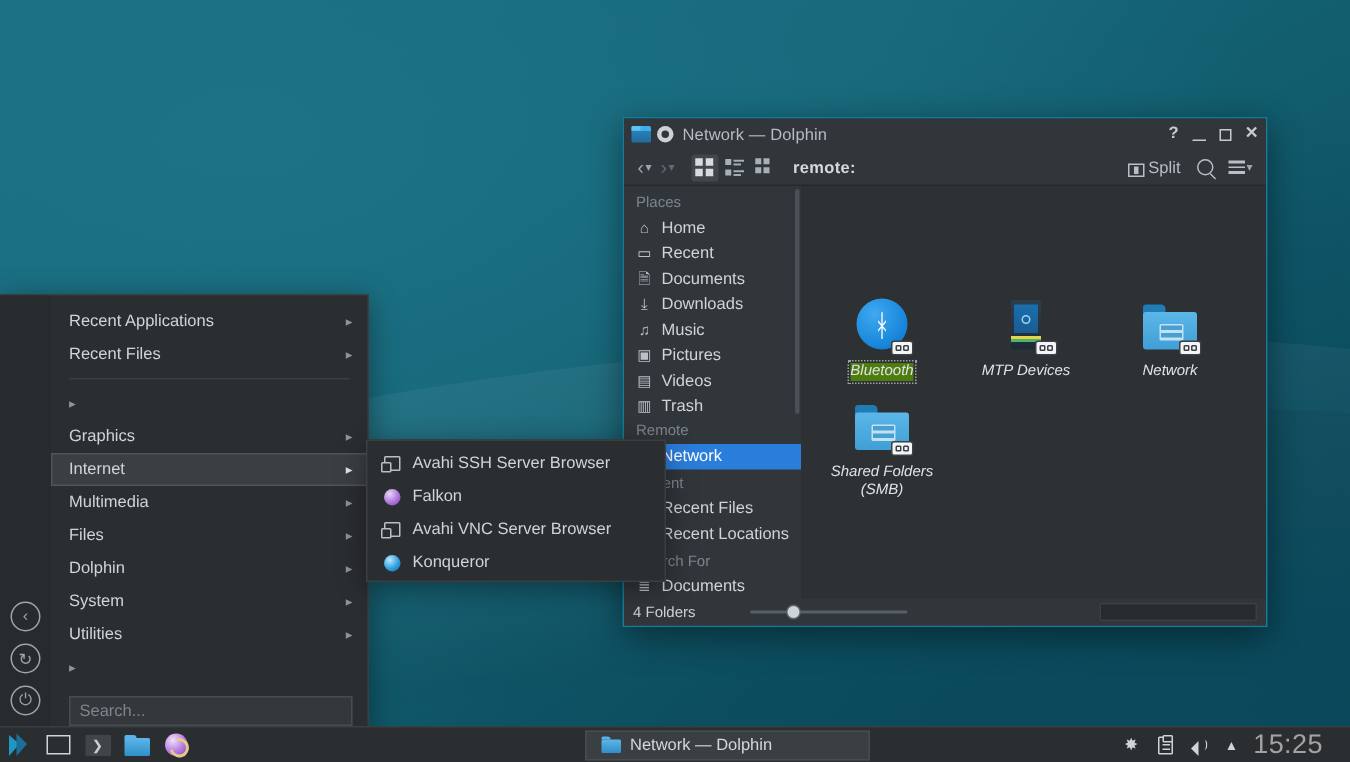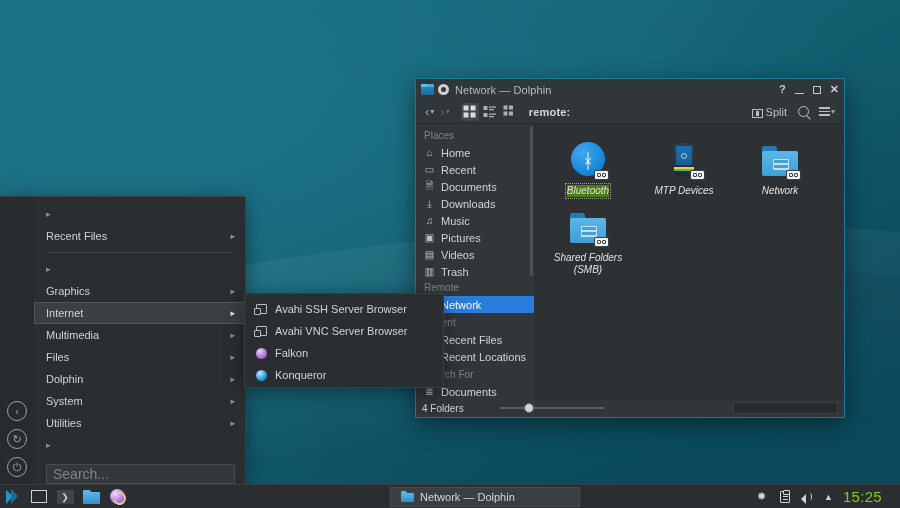--- a/index.html
+++ b/index.html
@@ -88,21 +88,21 @@
   .sepspace{width:8px;}
   .urlbar { flex:1; color:#d6dade; font-size:11px; padding-left:8px; font-weight:bold; letter-spacing:.2px;}
   .splitbtn { display:flex; align-items:flex-end; gap:3px; color:#b9bfc4; font-size:11px; }
   .splitico { width:11px;height:9px;border:1.3px solid #b9bfc4; position:relative;}
   .splitico::after{content:"";position:absolute;left:3px;top:1px;width:3px;height:5px;background:#b9bfc4;}
   .searchico { width:11px;height:11px;border:1.4px solid #b9bfc4;border-radius:50%; position:relative; }
   .searchico::after{content:"";position:absolute;right:-3px;bottom:-2px;width:5px;height:1.4px;background:#b9bfc4;transform:rotate(45deg);}
   .hamb { display:flex;flex-direction:column;gap:2px; }
   .hamb i { display:block; width:11px;height:1.4px;background:#b9bfc4;}
 
-  .dbody { flex:1; display:flex; min-height:0; background:#2e3134; }
+  .dbody { flex:1; display:flex; min-height:0; background:#2e3134;align-items:center; }
   .places {
     width:118px; background:#31363b; flex:0 0 118px;
     padding-top:4px; overflow:hidden; position:relative;
   }
   .pl-head { color:#7e868c; font-size:10px; padding:2px 8px 3px 8px; }
   .pl-item { display:flex; align-items:center; gap:6px; padding:2px 8px; color:#cfd4d8; font-size:11px; height:17px;}
   .pl-item.sel { background:#2b7ddb; color:#fff; }
   .pl-ico { width:11px; height:11px; flex:0 0 11px; display:flex;align-items:center;justify-content:center;color:#bac0c5;font-size:10px;}
   .pl-item.sel .pl-ico{color:#fff;}
   .places-scroll { position:absolute; right:1px; top:2px; width:3px; height:150px; background:#4a5055; border-radius:2px; }
@@ -155,21 +155,21 @@
   .rail-refresh{ top:232px;}
   .rail-power{ top:260px;}
   .menu-list { flex:1; display:flex; flex-direction:column; padding:6px 0 0 0; }
   .mi { height:22px; display:flex; align-items:center; padding:0 10px 0 12px; color:#cfd4d8; font-size:11px; }
   .mi .lab{flex:1;}
   .mi .chev{color:#8d9398; font-size:9px;}
   .mi.hl { background:#3b3f43; border:1px solid #50555a; height:22px; padding:0 9px 0 11px;}
   .mi.hl .chev{ color:#e3e7ea; }
   .mi-sep { height:1px; background:#3b3f43; margin:5px 12px; }
   .menu-search { margin:8px 10px 0 12px; height:20px; background:#34383c; border:1px solid #474c51;
-                 display:flex; align-items:center; padding:0 6px; color:#7e858a; font-size:14px; }
+                 display:flex; align-items:center; padding:0 6px; color:#7e858a; font-size:11px; }
 
   
   #submenu {
     position:absolute; left:244px; top:293px; width:200px; height:95px;
     background:#2b2e31; border:1px solid #3a3e42; z-index:31;
     padding:4px 0; box-shadow:0 4px 18px rgba(0,0,0,.4);
   }
   .smi { height:22px; display:flex; align-items:center; gap:8px; padding:0 10px; color:#cfd4d8; font-size:11px; }
   .smi .sico { width:12px;height:12px;flex:0 0 12px; display:flex;align-items:center;justify-content:center; }
   .ico-avahi { width:11px;height:10px;border:1.3px solid #b9bfc4;border-radius:1px;position:relative;}
@@ -200,21 +200,21 @@
              padding:0 10px; color:#d3d8db; font-size:11px; width:190px; }
   .tray { display:flex; align-items:center; gap:10px; padding-right:8px; color:#cfd4d8; }
   .tray-ico { width:13px;height:13px; display:flex;align-items:center;justify-content:center; font-size:11px; color:#cfd4d8;}
   .clipico{width:10px;height:12px;border:1.3px solid #cfd4d8;border-radius:1px;position:relative;}
   .clipico::before{content:"";position:absolute;left:2px;top:-2px;width:5px;height:3px;border:1.2px solid #cfd4d8;background:#2b2e31;border-radius:1px;}
   .clipico::after{content:"";position:absolute;left:2px;top:4px;width:5px;height:1px;background:#cfd4d8;box-shadow:0 3px 0 #cfd4d8;}
   .volico{width:13px;height:11px;position:relative;}
   .volico::before{content:"";position:absolute;left:0;top:3px;border-right:5px solid #cfd4d8;border-top:5px solid transparent;border-bottom:5px solid transparent;}
   .volico::after{content:"";position:absolute;left:6px;top:2px;width:4px;height:7px;border-right:1.4px solid #cfd4d8;border-radius:0 50% 50% 0;}
   .uparrow{font-size:9px;color:#cfd4d8;}
-  .clock { color:#84cc16; font-size:15px; padding-right:10px; letter-spacing:.3px; }
+  .clock { color:#a3a3a3; font-size:18px; padding-right:10px; letter-spacing:.3px; }
 </style>
 </head>
 <body>
 
 <div id="desktop">
   <div class="swoosh"></div>
   <div class="swoosh2"></div>
 </div>
 
 <div id="dolphin">
@@ -426,20 +426,21 @@
 </div>
 
 <div id="appmenu">
   <div class="menu-rail">
     <div class="rail-ico rail-back">‹</div>
     <div class="rail-ico rail-refresh">↻</div>
     <div class="rail-ico rail-power">⏻</div>
   </div>
   <div class="menu-list">
     <div class="mi">
+      <span class="lab">Recent Applications</span>
       <span class="chev">▸</span>
     </div>
     <div class="mi">
       <span class="lab">Recent Files</span>
       <span class="chev">▸</span>
     </div>
 
     <div class="mi-sep"></div>
 
     <div class="mi">
@@ -485,29 +486,29 @@
 
 <div id="submenu">
   <div class="smi">
     <span class="sico">
         <span class="ico-avahi"></span>
       </span>
     <span>Avahi SSH Server Browser</span>
   </div>
   <div class="smi">
     <span class="sico">
-        <span class="ico-avahi"></span>
-      </span>
-    <span>Avahi VNC Server Browser</span>
+        <span class="ico-falkon"></span>
+      </span>
+    <span>Falkon</span>
   </div>
   <div class="smi">
     <span class="sico">
-        <span class="ico-falkon"></span>
-      </span>
-    <span>Falkon</span>
+        <span class="ico-avahi"></span>
+      </span>
+    <span>Avahi VNC Server Browser</span>
   </div>
   <div class="smi">
     <span class="sico">
         <span class="ico-konq"></span>
       </span>
     <span>Konqueror</span>
   </div>
 </div>
 
 <div id="taskbar">

